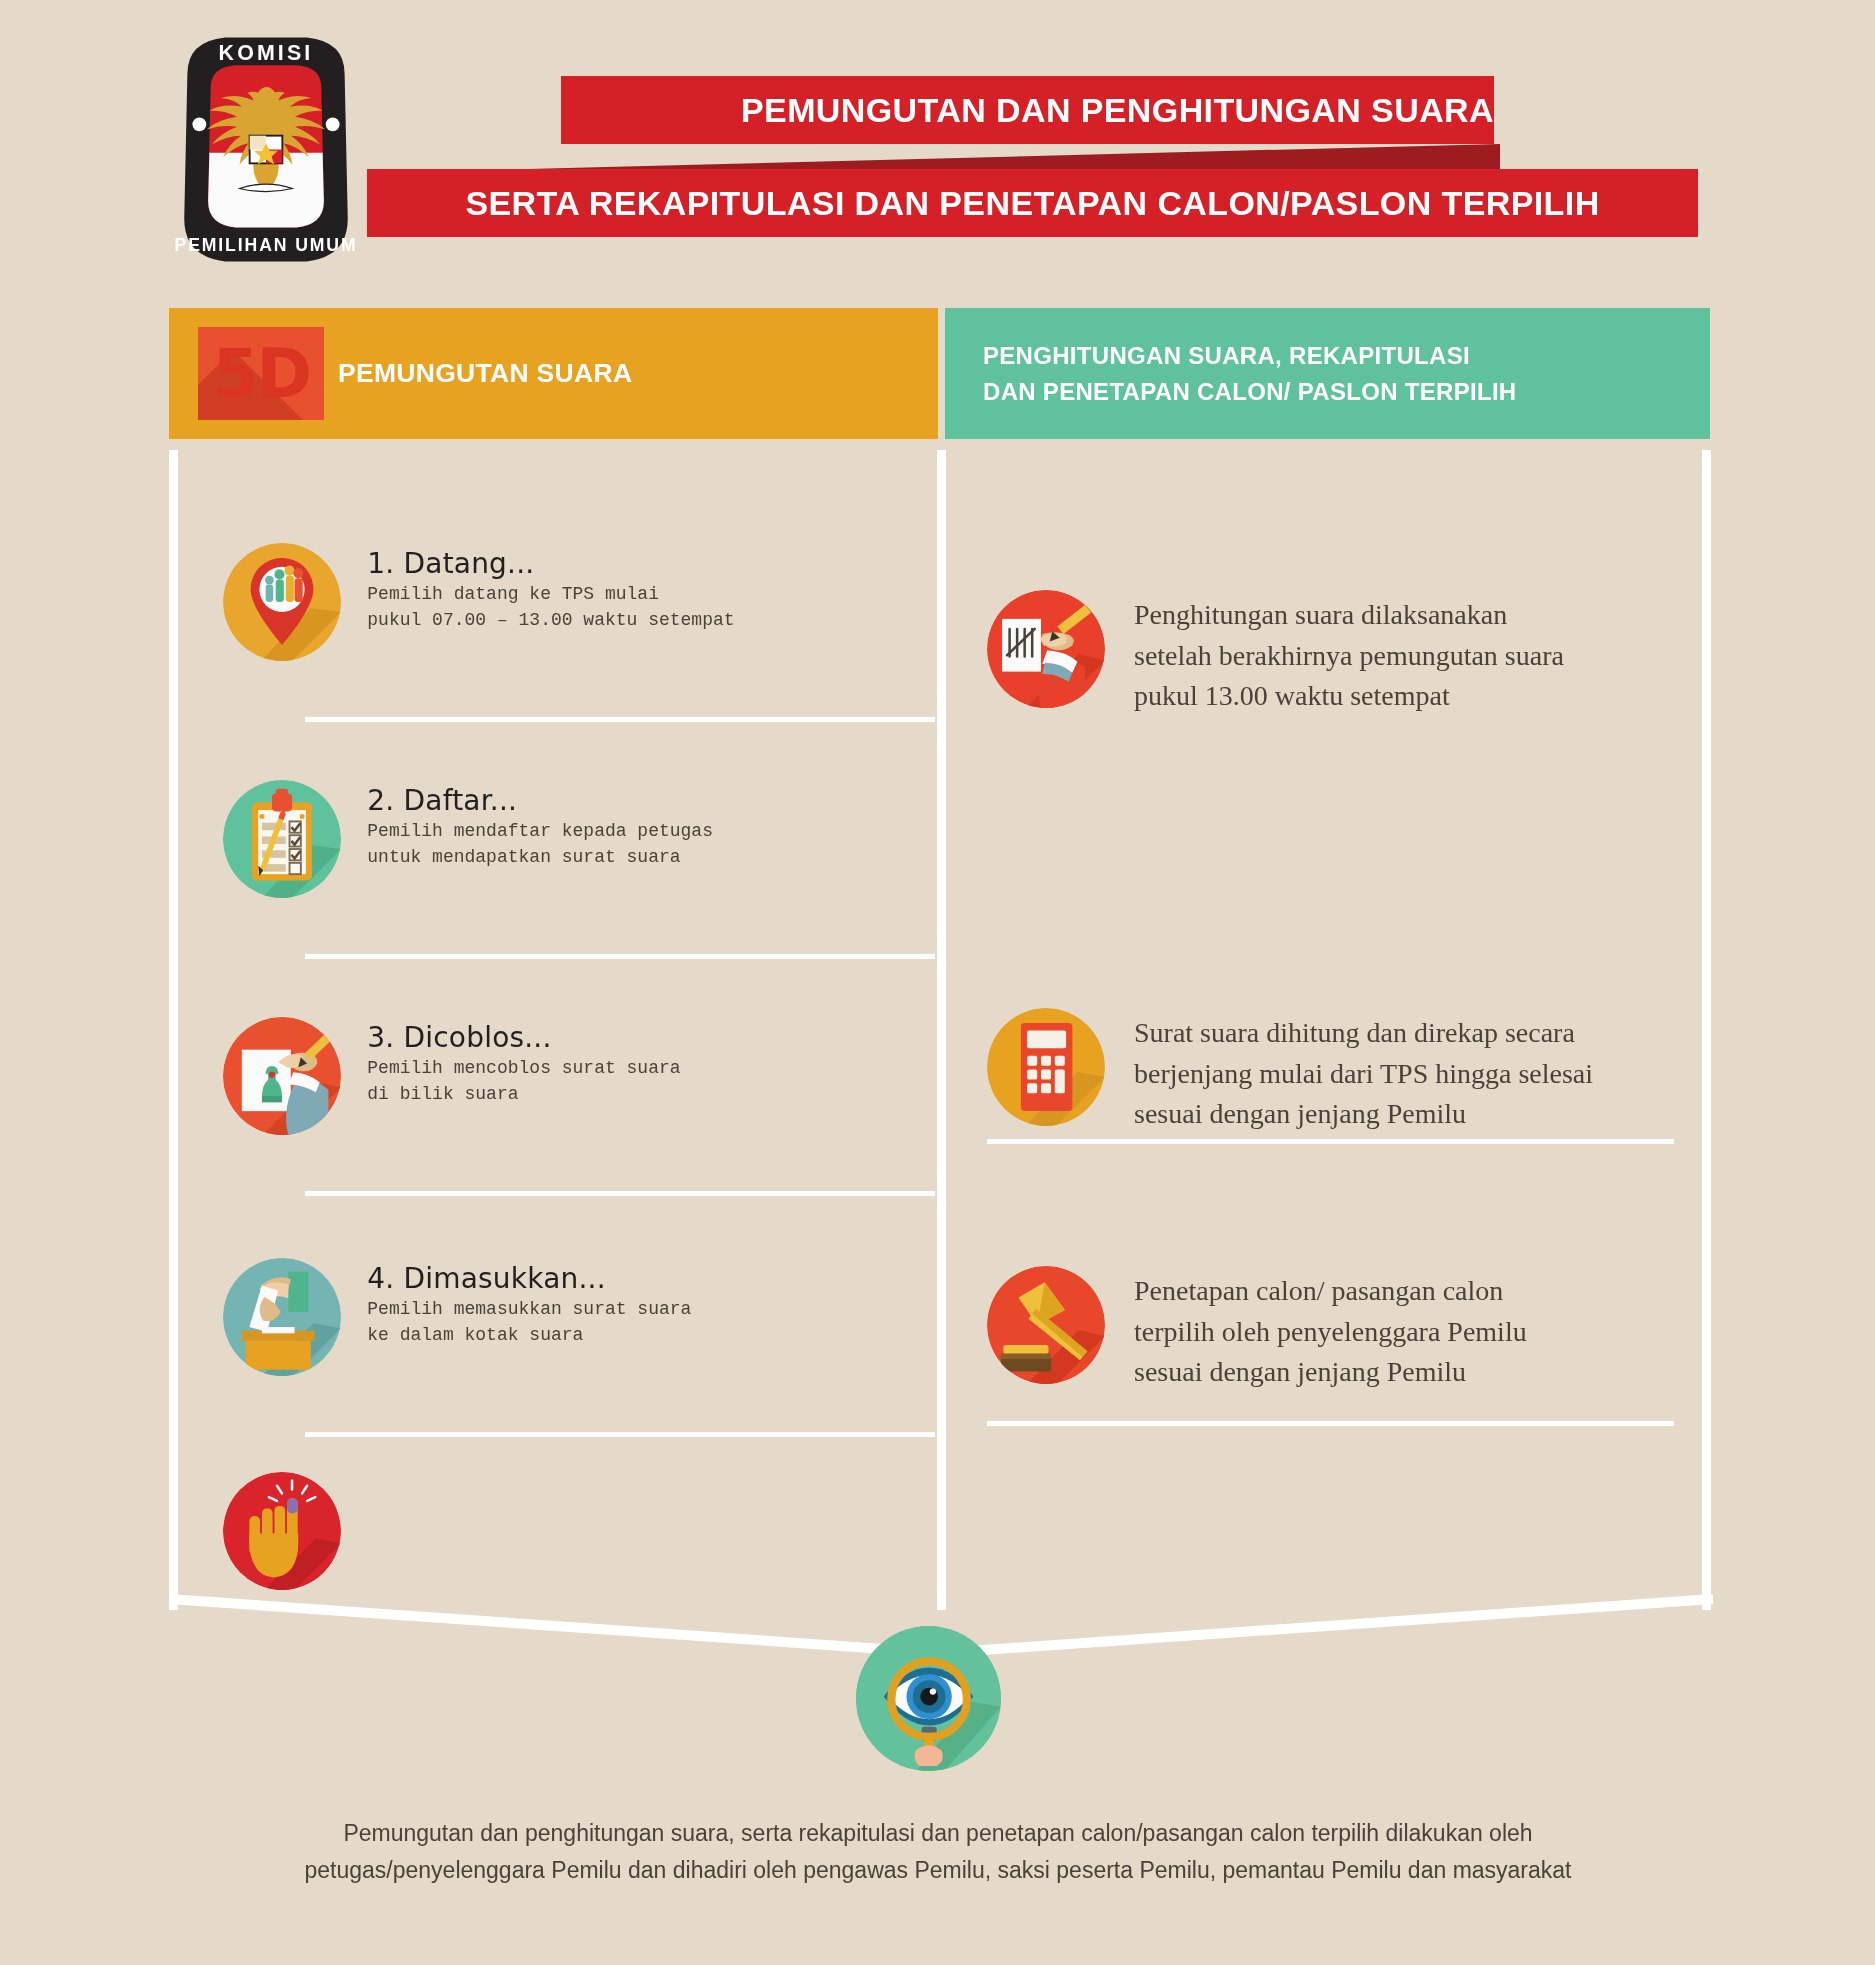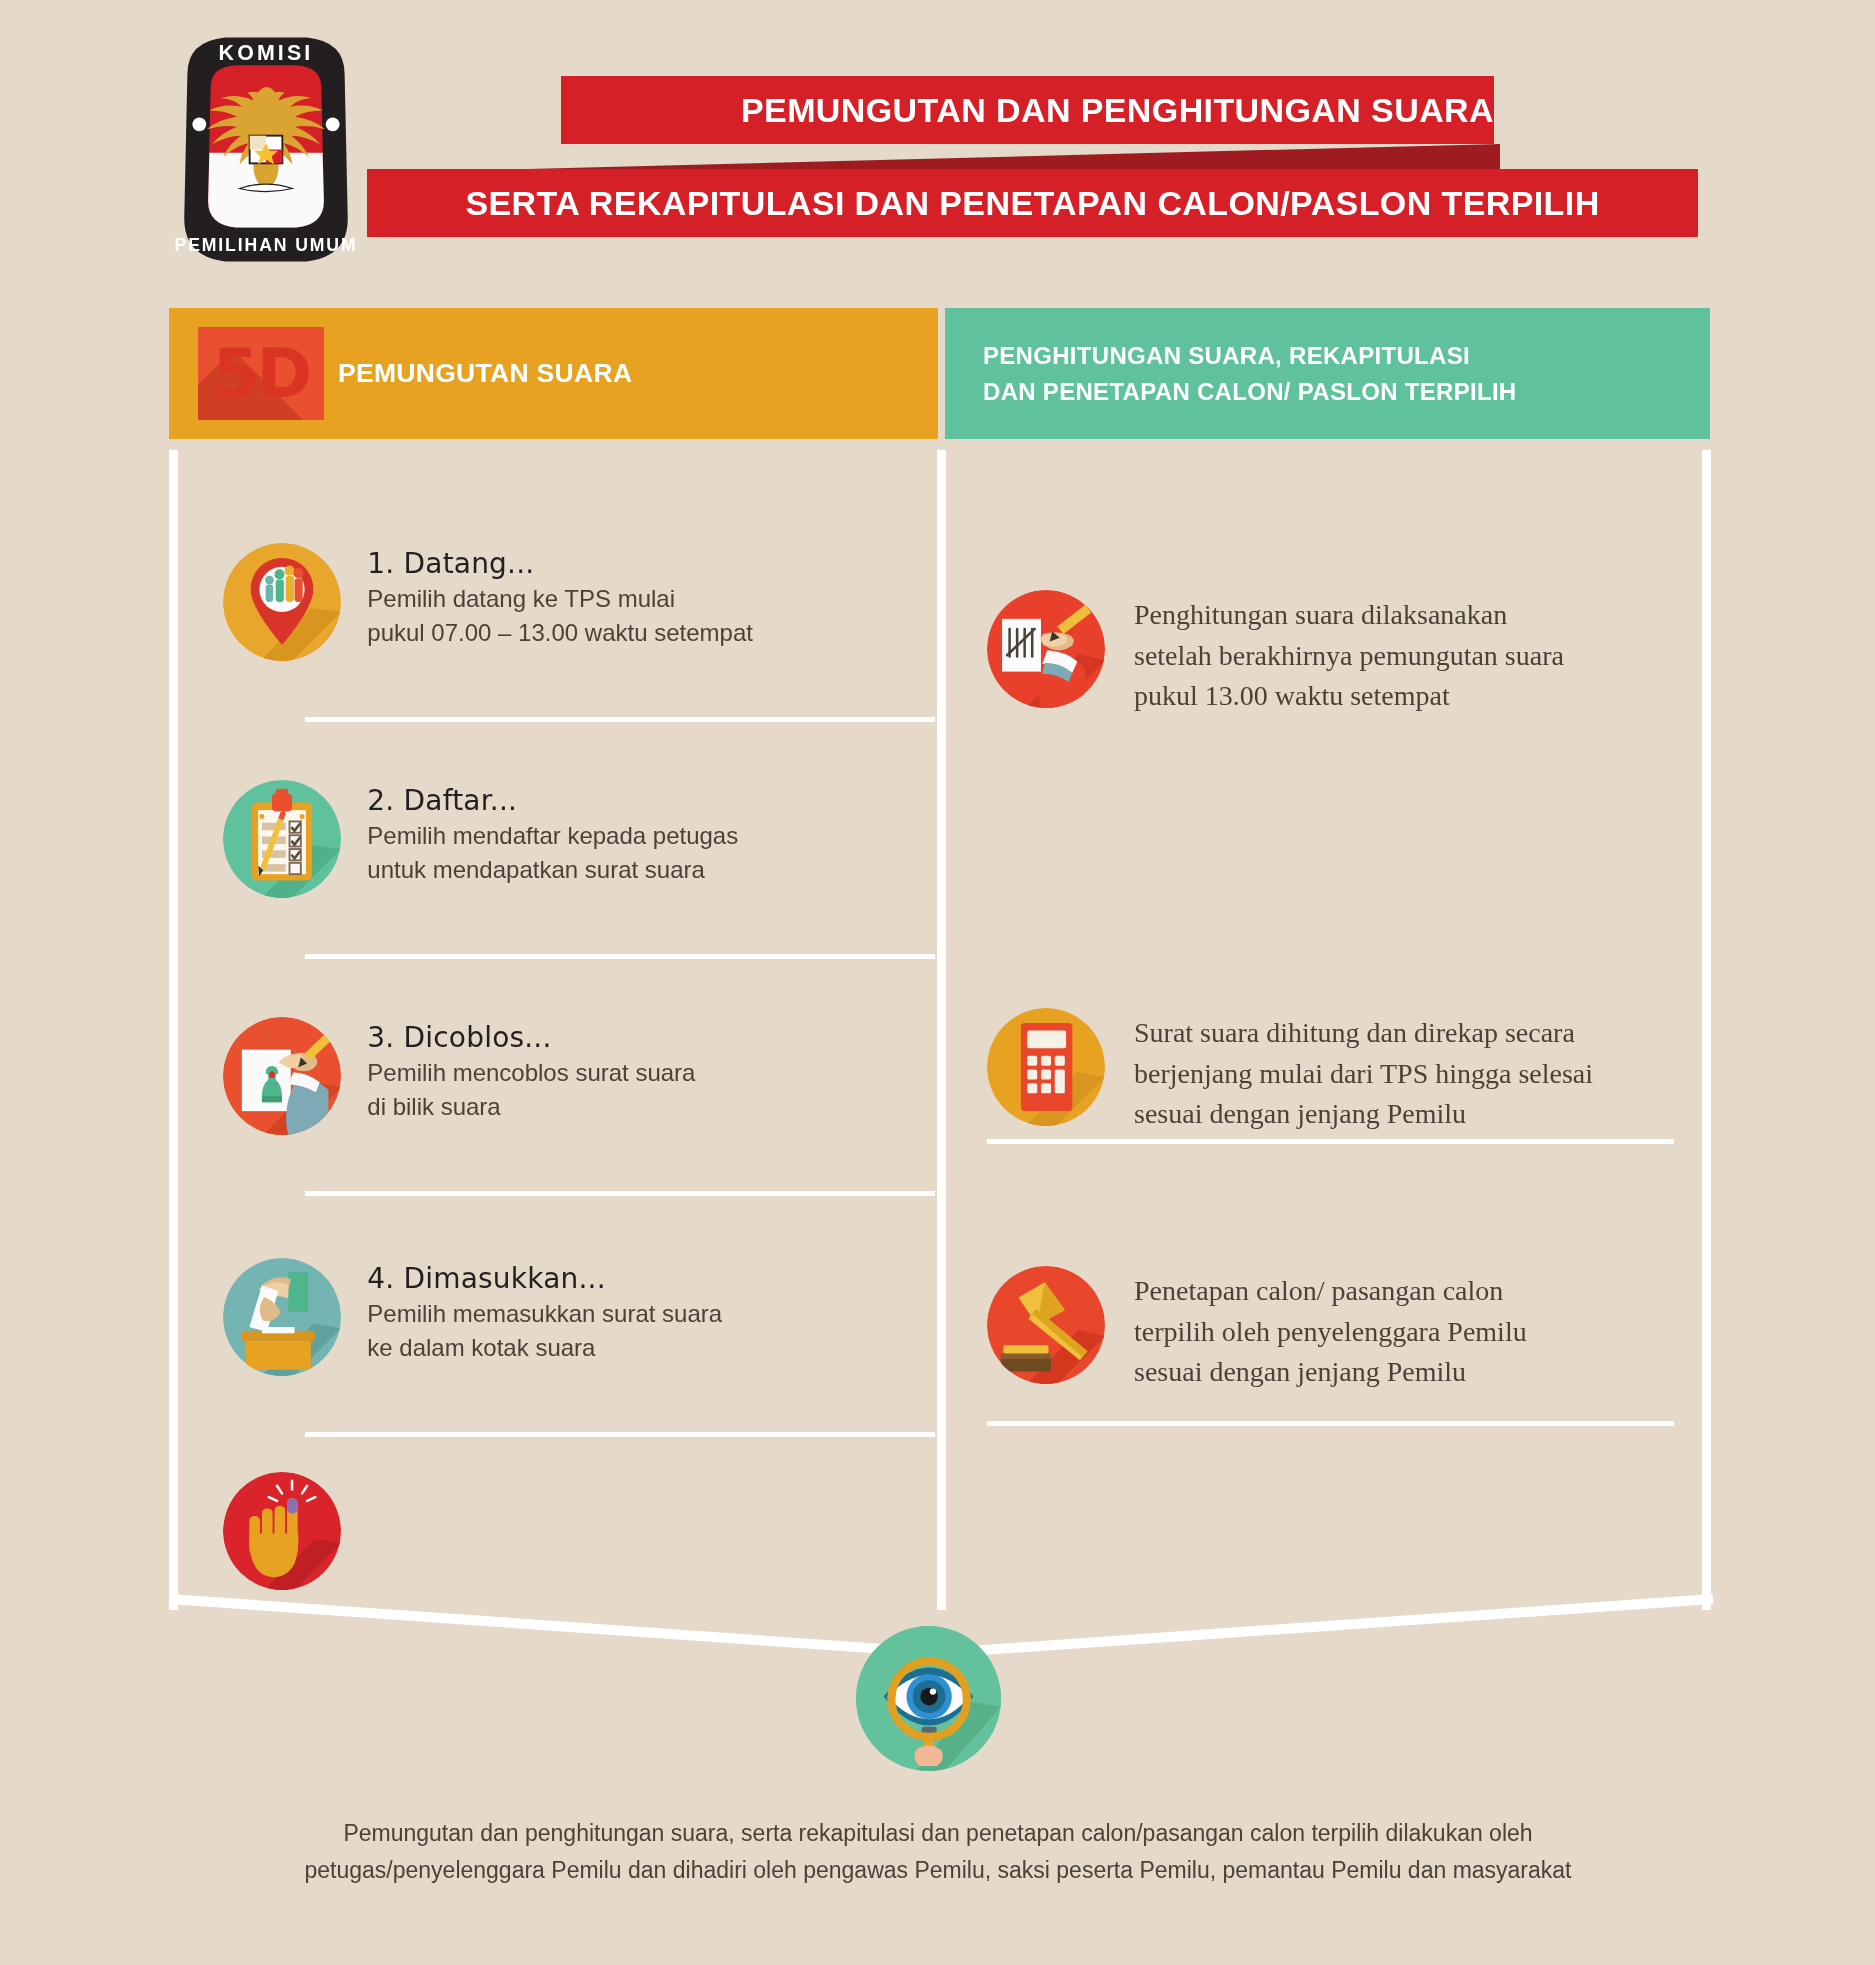--- a/index.html
+++ b/index.html
@@ -96,22 +96,22 @@
   .row { position: absolute; display: flex; align-items: flex-start; }
   .icon-slot { position: relative; flex: 0 0 auto; }
   .txt { flex: 1 1 auto; }
 
   .step-title {
     color: #231F20; font-size: 28px; font-weight: normal;
     letter-spacing: 0.2px; margin-bottom: 2.5px;
     font-family: "DejaVu Sans", sans-serif;
   }
   .step-desc {
-    color: #4A4238; font-size: 24px; line-height: 1.42;
-    font-family: Liberation Sans, sans-serif; white-space: pre-line;
+    color: #4A4238; font-size: 18px; line-height: 1.42;
+    font-family: Liberation Mono, monospace; white-space: pre-line;
   }
   .plain-desc {
     color: #4A4238; font-size: 28px; line-height: 1.45;
     font-family: Liberation Serif, serif; white-space: pre-line;
   }
 
   .hr { position: absolute; height: 5px; background: #ffffff; }
 
   
   .circ {

